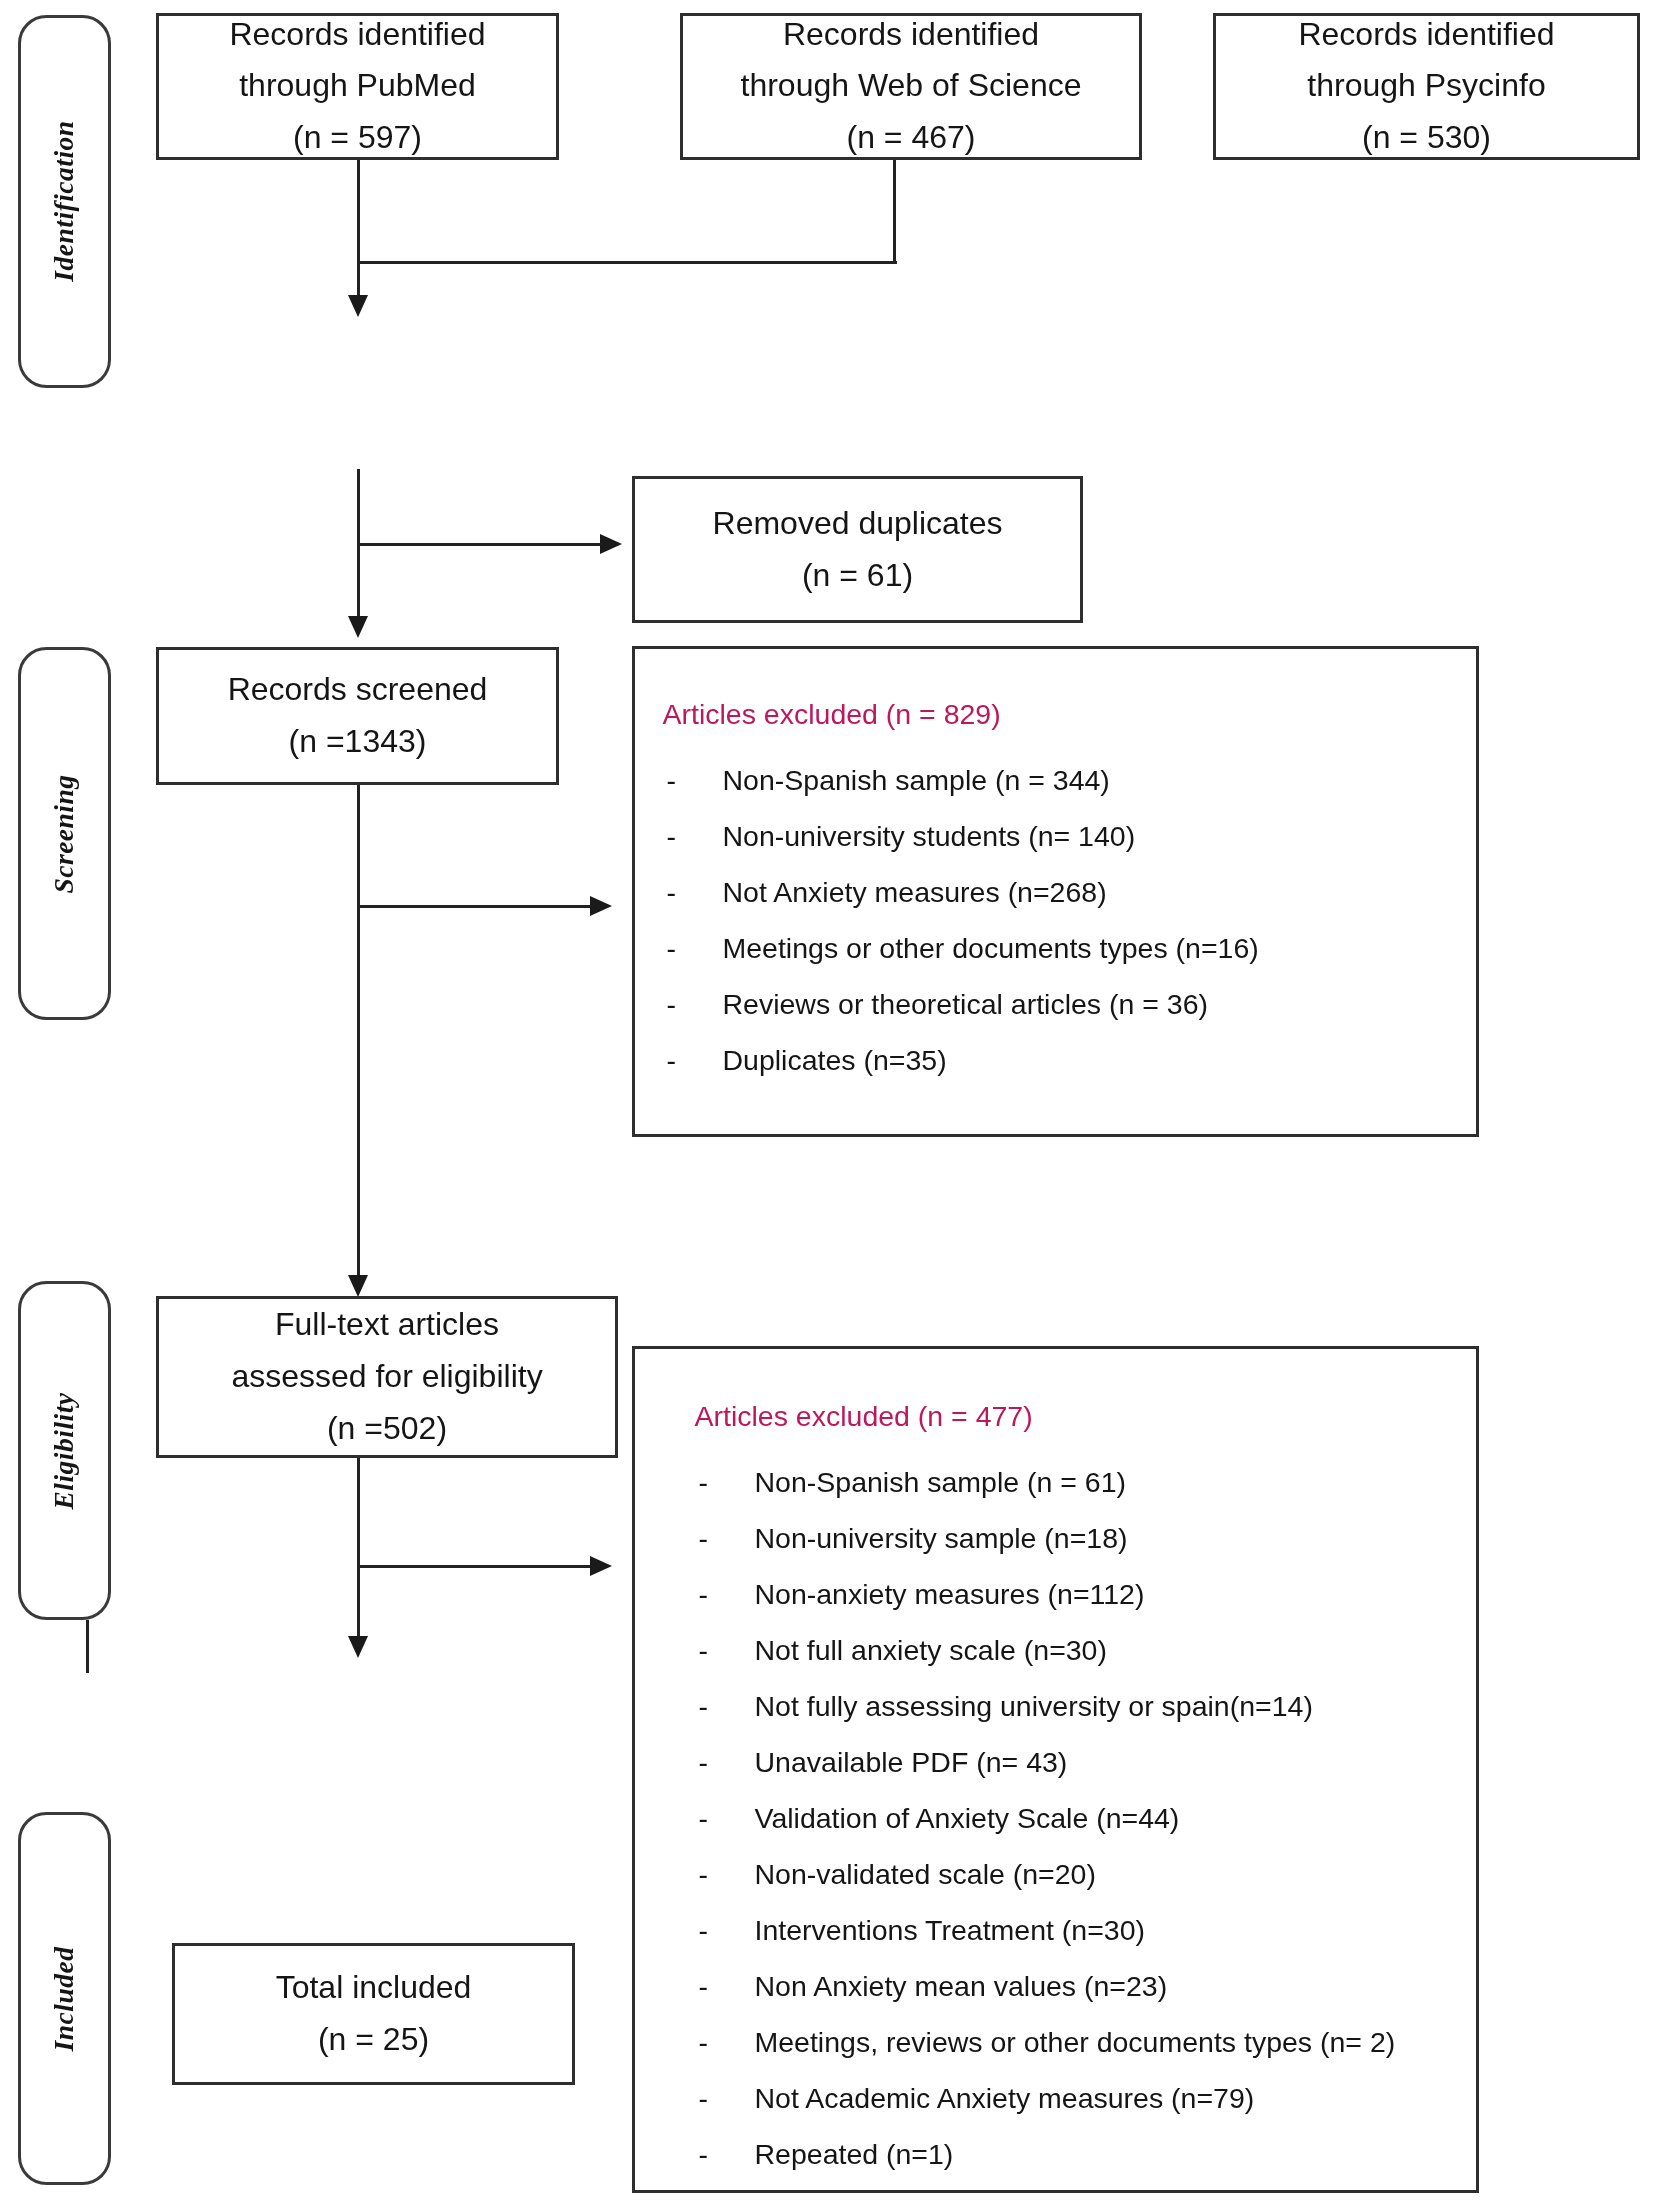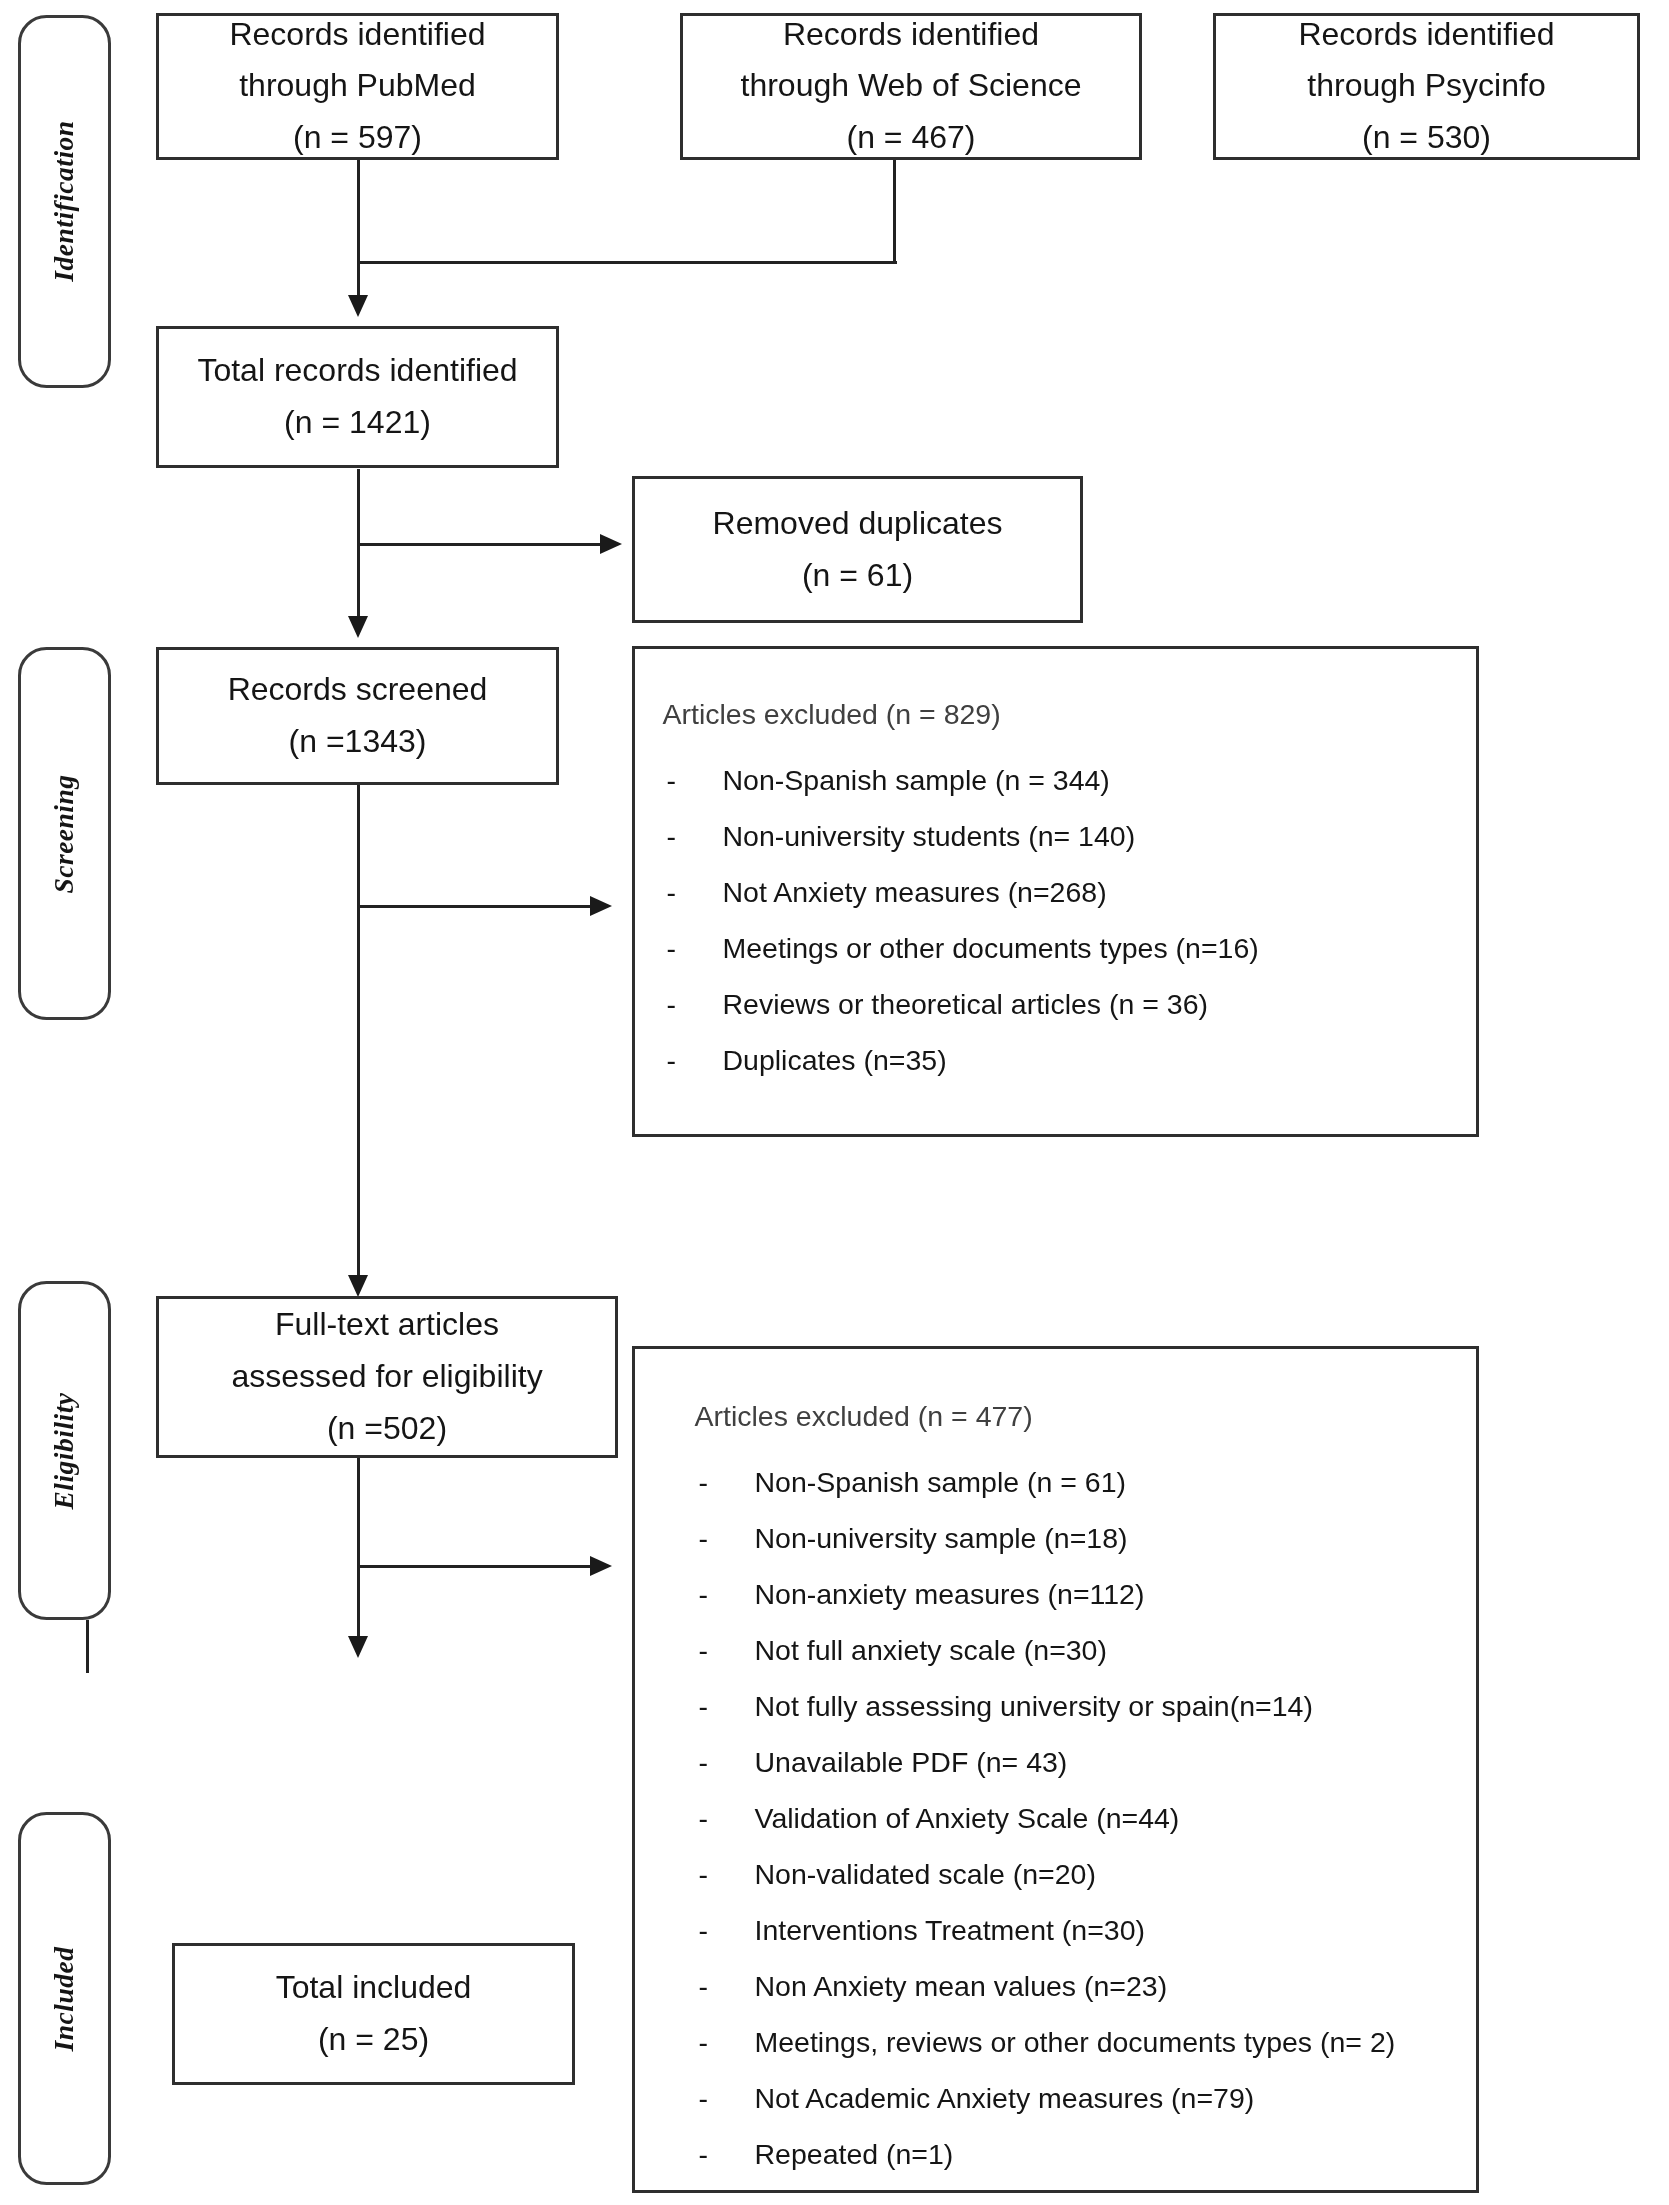--- a/index.html
+++ b/index.html
@@ -69,21 +69,21 @@
     padding: 0;
   }
   .panel-inner {
     position: absolute;
     left: 27.5px;
     right: 19.6px;
   }
   .panel-heading {
     font-size: 28.5px;
     line-height: 1.3;
-    color: #404040;
+    color: #be185d;
     margin: 0 0 28.5px 0;
     white-space: nowrap;
   }
   .panel-list { list-style: none; margin: 0; padding: 0; }
   .panel-list li {
     position: relative;
     font-size: 28.5px;
     line-height: 1.28;
     color: #151515;
     padding-left: 60px;
@@ -159,24 +159,20 @@
     <span class="ln">Records identified</span>
     <span class="ln">through Psycinfo</span>
     <span class="ln">(n = 530)</span>
   </div>
 
   <div class="vline" style="left:893px; top:160px; height:104px;"></div>
   <div class="hline" style="left:357px; top:261px; width:540px;"></div>
   <div class="vline" style="left:357px; top:160px; height:139px;"></div>
   <div class="arrow-down" style="left:348px; top:295px;"></div>
 
-  <div class="fbox" style="left:156px; top:326px; width:403px; height:142px;">
-    <span class="ln">Total records identified</span>
-    <span class="ln">(n = 1421)</span>
-  </div>
 
   <div class="vline" style="left:357px; top:469px; height:152px;"></div>
   <div class="arrow-down" style="left:348px; top:616px;"></div>
 
   <div class="hline" style="left:357px; top:543px; width:246px;"></div>
   <div class="arrow-right" style="left:600px; top:534px;"></div>
 
   <div class="fbox" style="left:632px; top:476px; width:451px; height:147px;">
     <span class="ln">Removed duplicates</span>
     <span class="ln">(n = 61)</span>

